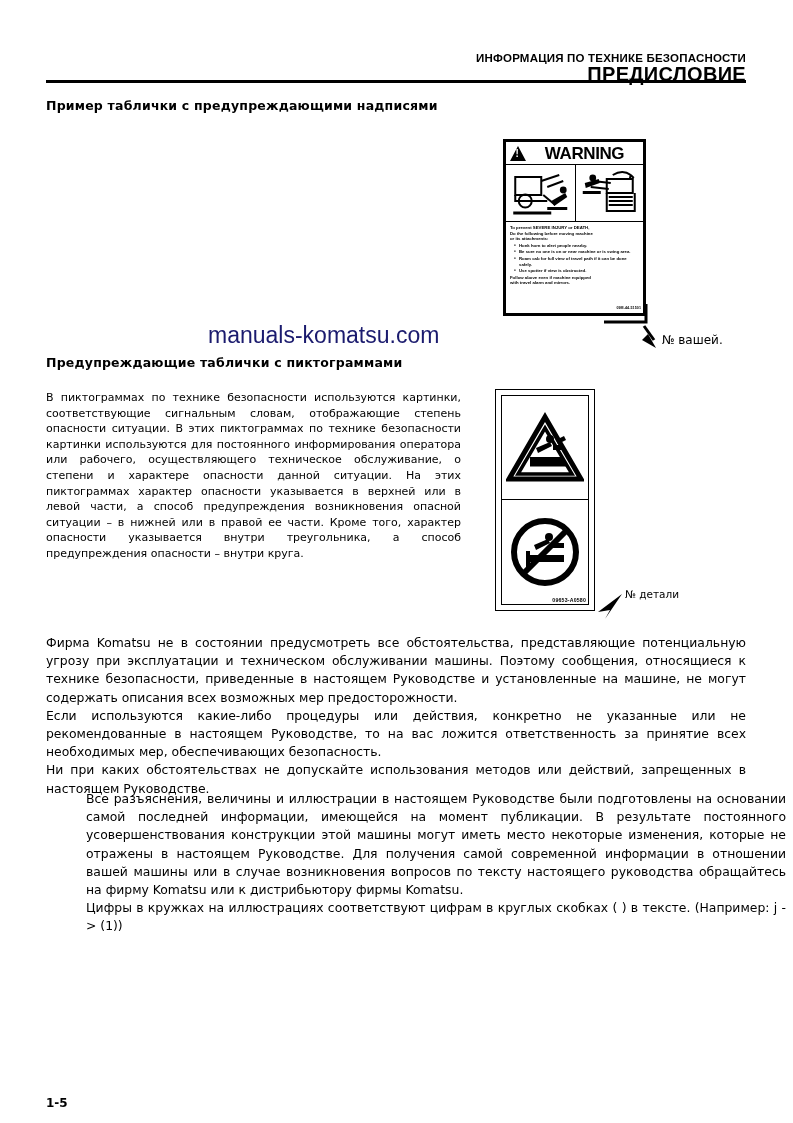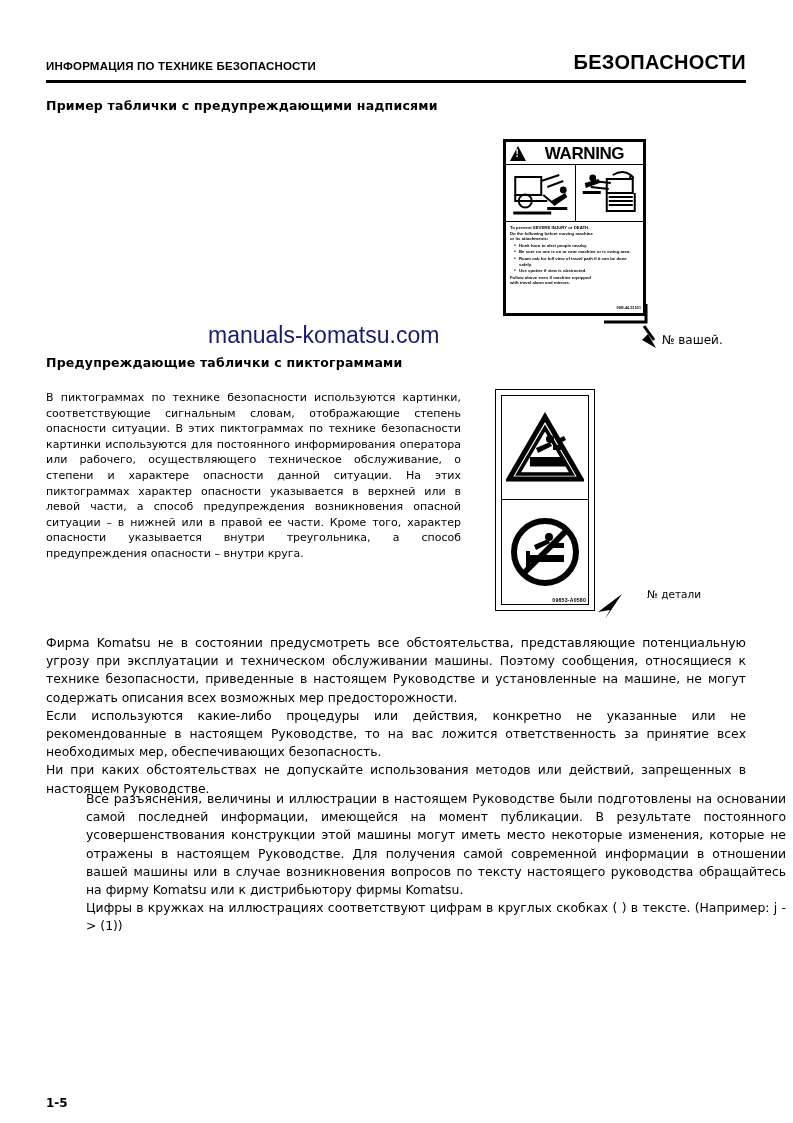--- a/index.html
+++ b/index.html
@@ -24,21 +24,22 @@
   }
 
   
   .header {
     position: absolute;
     left: 46px;
     top: 52px;
     width: 700px;
     display: flex;
     align-items: flex-end;
-    justify-content: space-between;
+    justify-content: center;
+    flex-direction: column;
   }
   .header-left {
     font-size: 11.5px;
     font-weight: bold;
     letter-spacing: 0.2px;
     font-family: "Liberation Sans", sans-serif;
     white-space: nowrap;
   }
   .header-right {
     font-size: 20px;
@@ -230,21 +231,21 @@
   }
 
   
   .callout-label {
     position: absolute;
     font-size: 10.5px;
     font-family: "DejaVu Sans", sans-serif;
     white-space: nowrap;
   }
   #callout-1 { left: 662px; top: 333px; font-size: 12px; }
-  #callout-2 { left: 625px; top: 588px; margin-left: 22px; }
+  #callout-2 { left: 625px; top: 588px; }
 
   .callout-svg { position: absolute; overflow: visible; }
 
   
   .watermark {
     position: absolute;
     left: 208px;
     top: 322px;
     font-size: 23px;
     font-weight: normal;
@@ -264,21 +265,21 @@
     font-family: "DejaVu Sans", sans-serif;
   }
 </style>
 </head>
 <body>
 
 <div class="page">
 
   <div class="header">
     <div class="header-left">ИНФОРМАЦИЯ ПО ТЕХНИКЕ БЕЗОПАСНОСТИ</div>
-    <div class="header-right">БЕЗОПАСНОСТИ</div>
+    <div class="header-right">ПРЕДИСЛОВИЕ</div>
   </div>
   <div class="header-rule"></div>
 
   <div class="sec-title" id="sec-title-1">Пример таблички с предупреждающими надписями</div>
 
   <div class="decal-warn">
     <div class="decal-warn-inner">
 
       <div class="warn-banner">
         <div class="warn-tri"></div>

